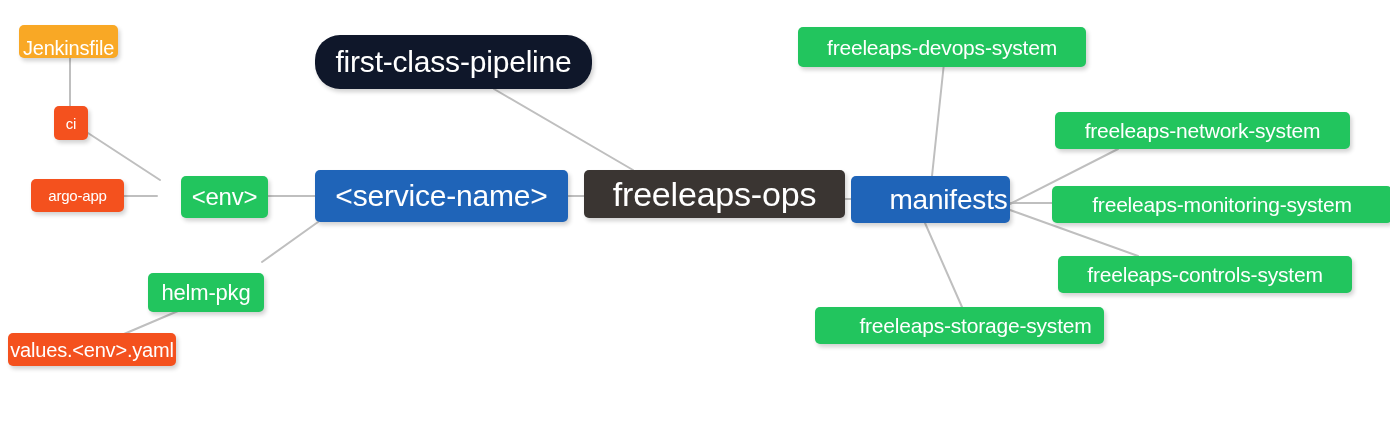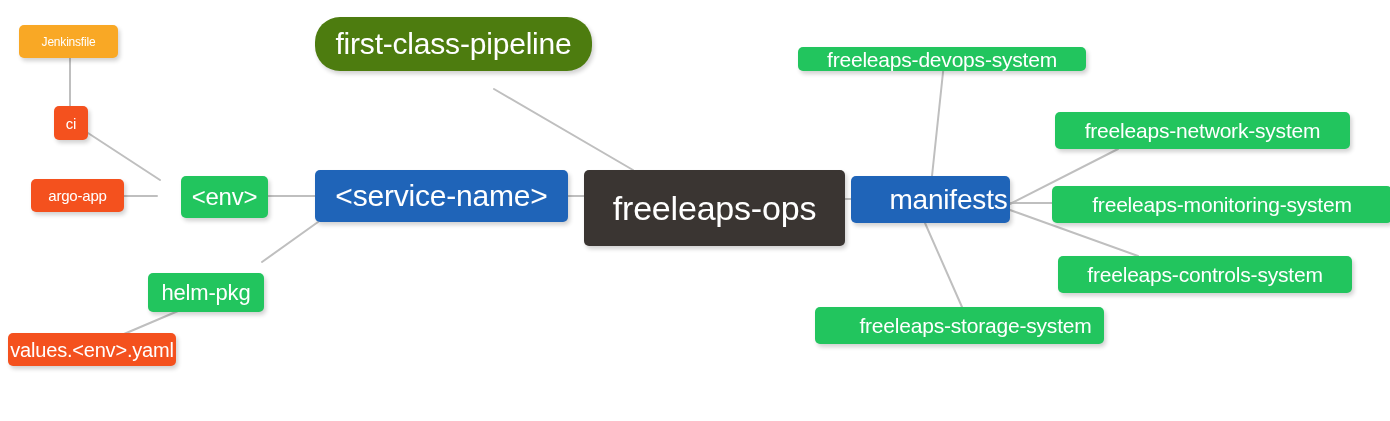--- a/index.html
+++ b/index.html
@@ -45,21 +45,21 @@
     padding: 0 2px;
   }
 
   
   .n-root      { background: #3a3532; font-size: 34px; }
   .n-blue-lg   { background: #1f64b8; font-size: 30px; }
   .n-blue-md   { background: #2264b4; font-size: 28px; }
   .n-green-md  { background: #22c55e; font-size: 24px; }
   .n-green-sm  { background: #22c55e; font-size: 22px; margin-top: 16px; }
   .n-green-xs  { background: #22c55e; font-size: 21px; }
-  .n-orange    { background: #f9a825; font-size: 12px; }
+  .n-orange    { background: #f9a825; font-size: 20px; align-items: flex-end; }
   .n-red-sm    { background: #f4511e; font-size: 15px; }
   .n-red-md    { background: #f4511e; font-size: 20px; }
 </style>
 </head>
 <body>
 
 <div id="mindmap">
   <svg id="edge-layer" viewBox="0 0 1390 421" width="1390" height="421">
       <line x1="70" y1="58" x2="70" y2="106" stroke="#bfbfbf" stroke-width="2" stroke-linecap="round"></line>
       <line x1="88" y1="133" x2="160" y2="180" stroke="#bfbfbf" stroke-width="2" stroke-linecap="round"></line>
@@ -88,33 +88,33 @@
       </div>
       <div class="node n-green-md" style="left: 157px; top: 176px; width: 87px; height: 42px; background: rgb(34, 197, 94); margin-left: 24px;">
         <span class="node-label">&lt;env&gt;</span>
       </div>
       <div class="node n-green-sm" style="left: 148px; top: 257px; width: 116px; height: 39px; background: rgb(34, 197, 94);">
         <span class="node-label">helm-pkg</span>
       </div>
       <div class="node n-red-md" style="left: 8px; top: 333px; width: 168px; height: 33px; background: rgb(244, 81, 30);">
         <span class="node-label">values.&lt;env&gt;.yaml</span>
       </div>
-      <div class="node n-blue-lg" style="left: 315px; top: 17px; width: 277px; height: 54px; background: #4d7c0f; border-radius: 25px;">
+      <div class="node n-blue-lg" style="left: 315px; top: 35px; width: 277px; height: 54px; background: #0f172a; border-radius: 25px;">
         <span class="node-label">first-class-pipeline</span>
       </div>
       <div class="node n-blue-lg" style="left: 315px; top: 170px; width: 253px; height: 52px; background: rgb(31, 100, 184);">
         <span class="node-label">&lt;service-name&gt;</span>
       </div>
-      <div class="node n-root" style="left: 584px; top: 170px; width: 261px; height: 76px; background: rgb(58, 53, 50); text-align: right;">
+      <div class="node n-root" style="left: 584px; top: 170px; width: 261px; height: 48px; background: rgb(58, 53, 50); text-align: right;">
         <span class="node-label">freeleaps-ops</span>
       </div>
       <div class="node n-blue-md" style="left: 851px; top: 176px; width: 159px; height: 47px; background: rgb(31, 100, 184); padding-left: 36px;">
         <span class="node-label">manifests</span>
       </div>
-      <div class="node n-green-xs" style="left: 798px; top: 27px; width: 288px; height: 24px; background: rgb(34, 197, 94); margin-top: 20px;">
+      <div class="node n-green-xs" style="left: 798px; top: 27px; width: 288px; height: 40px; background: rgb(34, 197, 94);">
         <span class="node-label">freeleaps-devops-system</span>
       </div>
       <div class="node n-green-xs" style="left: 1055px; top: 112px; width: 295px; height: 37px; background: rgb(34, 197, 94);">
         <span class="node-label">freeleaps-network-system</span>
       </div>
       <div class="node n-green-xs" style="left: 1052px; top: 186px; width: 340px; height: 37px; background: rgb(34, 197, 94);">
         <span class="node-label">freeleaps-monitoring-system</span>
       </div>
       <div class="node n-green-xs" style="left: 1058px; top: 256px; width: 294px; height: 37px; background: rgb(34, 197, 94); text-align: center;">
         <span class="node-label">freeleaps-controls-system</span>

